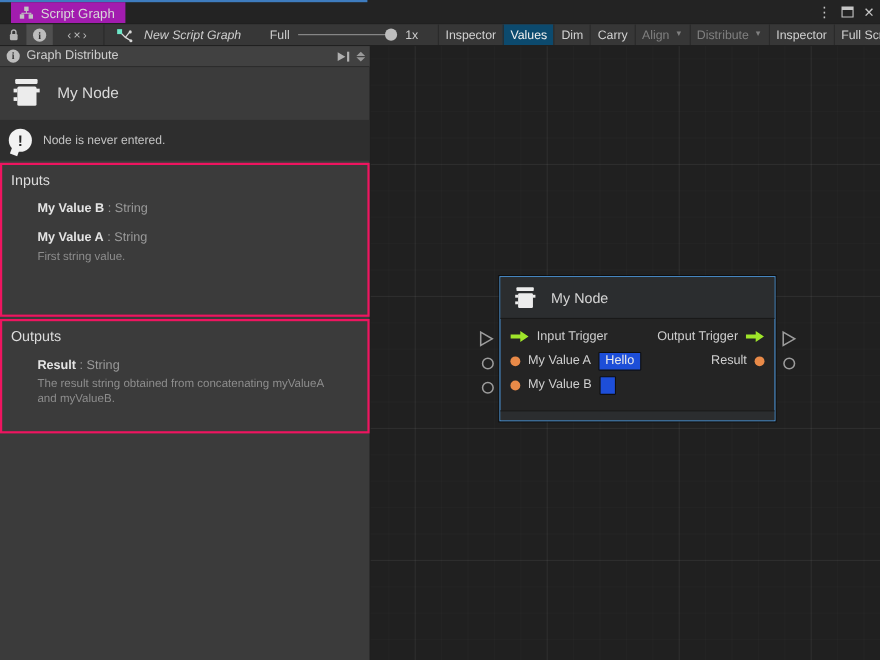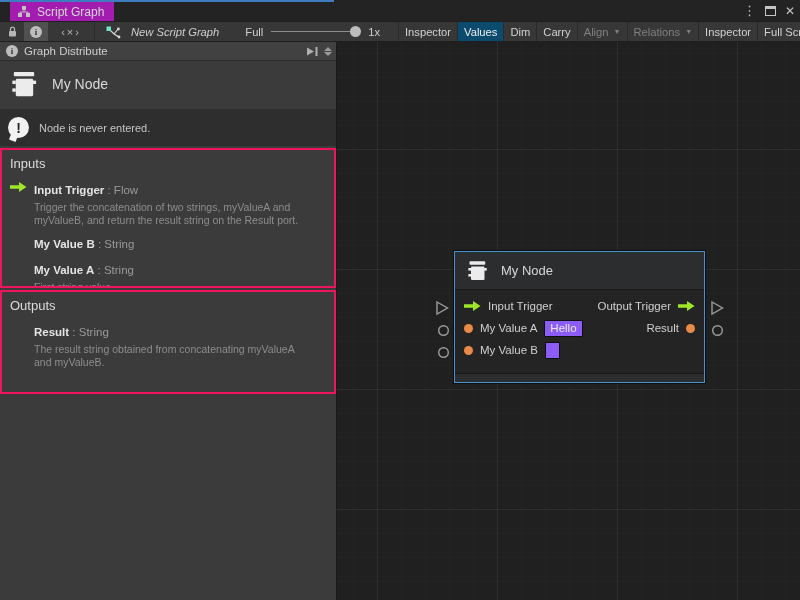--- a/index.html
+++ b/index.html
@@ -80,21 +80,21 @@
   }
 
   .node { position:absolute; left:117px; top:209px; width:251px; height:132px; background:#242424; border:1px solid #4a90d0; box-shadow:0 0 0 1px rgba(0,0,0,0.55); }
   .node-header { height:38px; background:#2b2d2f; border-bottom:1px solid #191919; display:flex; align-items:center; padding:0 10px; }
   .node-title { font-size:13px; color:#d6d6d6; margin-left:12px; }
   .node-body { padding-top:5px; }
   .node-row { height:22px; display:flex; align-items:center; justify-content:space-between; padding:0 9px; }
   .pgroup { display:flex; align-items:center; gap:7px; }
   .plabel { font-size:11.5px; color:#cfcfcf; white-space:nowrap; }
   .pdot { width:9px; height:9px; border-radius:50%; background:#e98a48; flex:none; }
-  .field { height:17px; background:#8b5cf6; border:1px solid #0e0e0e; color:#eaeaea; font-size:11.5px; display:flex; align-items:center; padding:0 5px; border-radius:1px; }
+  .field { height:17px; background:#1d4ed8; border:1px solid #0e0e0e; color:#eaeaea; font-size:11.5px; display:flex; align-items:center; padding:0 5px; border-radius:1px; }
   .field.small { width:15px; padding:0; }
   .node-footer { position:absolute; left:0; right:0; bottom:0; height:9px; background:#2b2d2f; border-top:1px solid #191919; }
 
   .ind { position:absolute; }
 
   svg { display:block; }
 </style>
 </head>
 <body>
 
@@ -155,21 +155,21 @@
     <div class="tb-right">
       <div class="tbtn">Inspector</div>
       <div class="tbtn active">Values</div>
       <div class="tbtn">Dim</div>
       <div class="tbtn">Carry</div>
       <div class="tbtn disabled">
         <span>Align</span>
           <span class="dd-arrow">▼</span>
       </div>
       <div class="tbtn disabled">
-        <span>Relations</span>
+        <span>Distribute</span>
           <span class="dd-arrow">▼</span>
       </div>
       <div class="tbtn">Inspector</div>
       <div class="tbtn">Full Scr</div>
     </div>
   </div>
 
   <div class="main">
 
     <div class="inspector">
@@ -204,31 +204,20 @@
       </div>
 
       <div class="warning">
         <span class="warn-icon">!</span>
         <span class="warning-text">Node is never entered.</span>
       </div>
 
       <div class="section inputs">
         <div class="section-title">Inputs</div>
 
-        <div class="port-row">
-          <span class="port-icon-col">
-            <svg width="17" height="12" viewBox="0 0 17 12">
-                <path d="M0 4.2 h9 V1 l7.5 5 -7.5 5 V7.8 H0 Z" fill="#9fe52a"></path>
-              </svg>
-          </span>
-          <div>
-            <span class="port-name">Input Trigger</span><span class="port-type"> : Flow</span>
-            <div class="port-desc">Trigger the concatenation of two strings, myValueA and myValueB, and return the result string on the Result port.</div>
-          </div>
-        </div>
 
         <div class="port-row">
           <span class="port-icon-col"><span class="dot"></span></span>
           <div>
             <span class="port-name">My Value B</span><span class="port-type"> : String</span>
             
           </div>
         </div>
 
         <div class="port-row">

